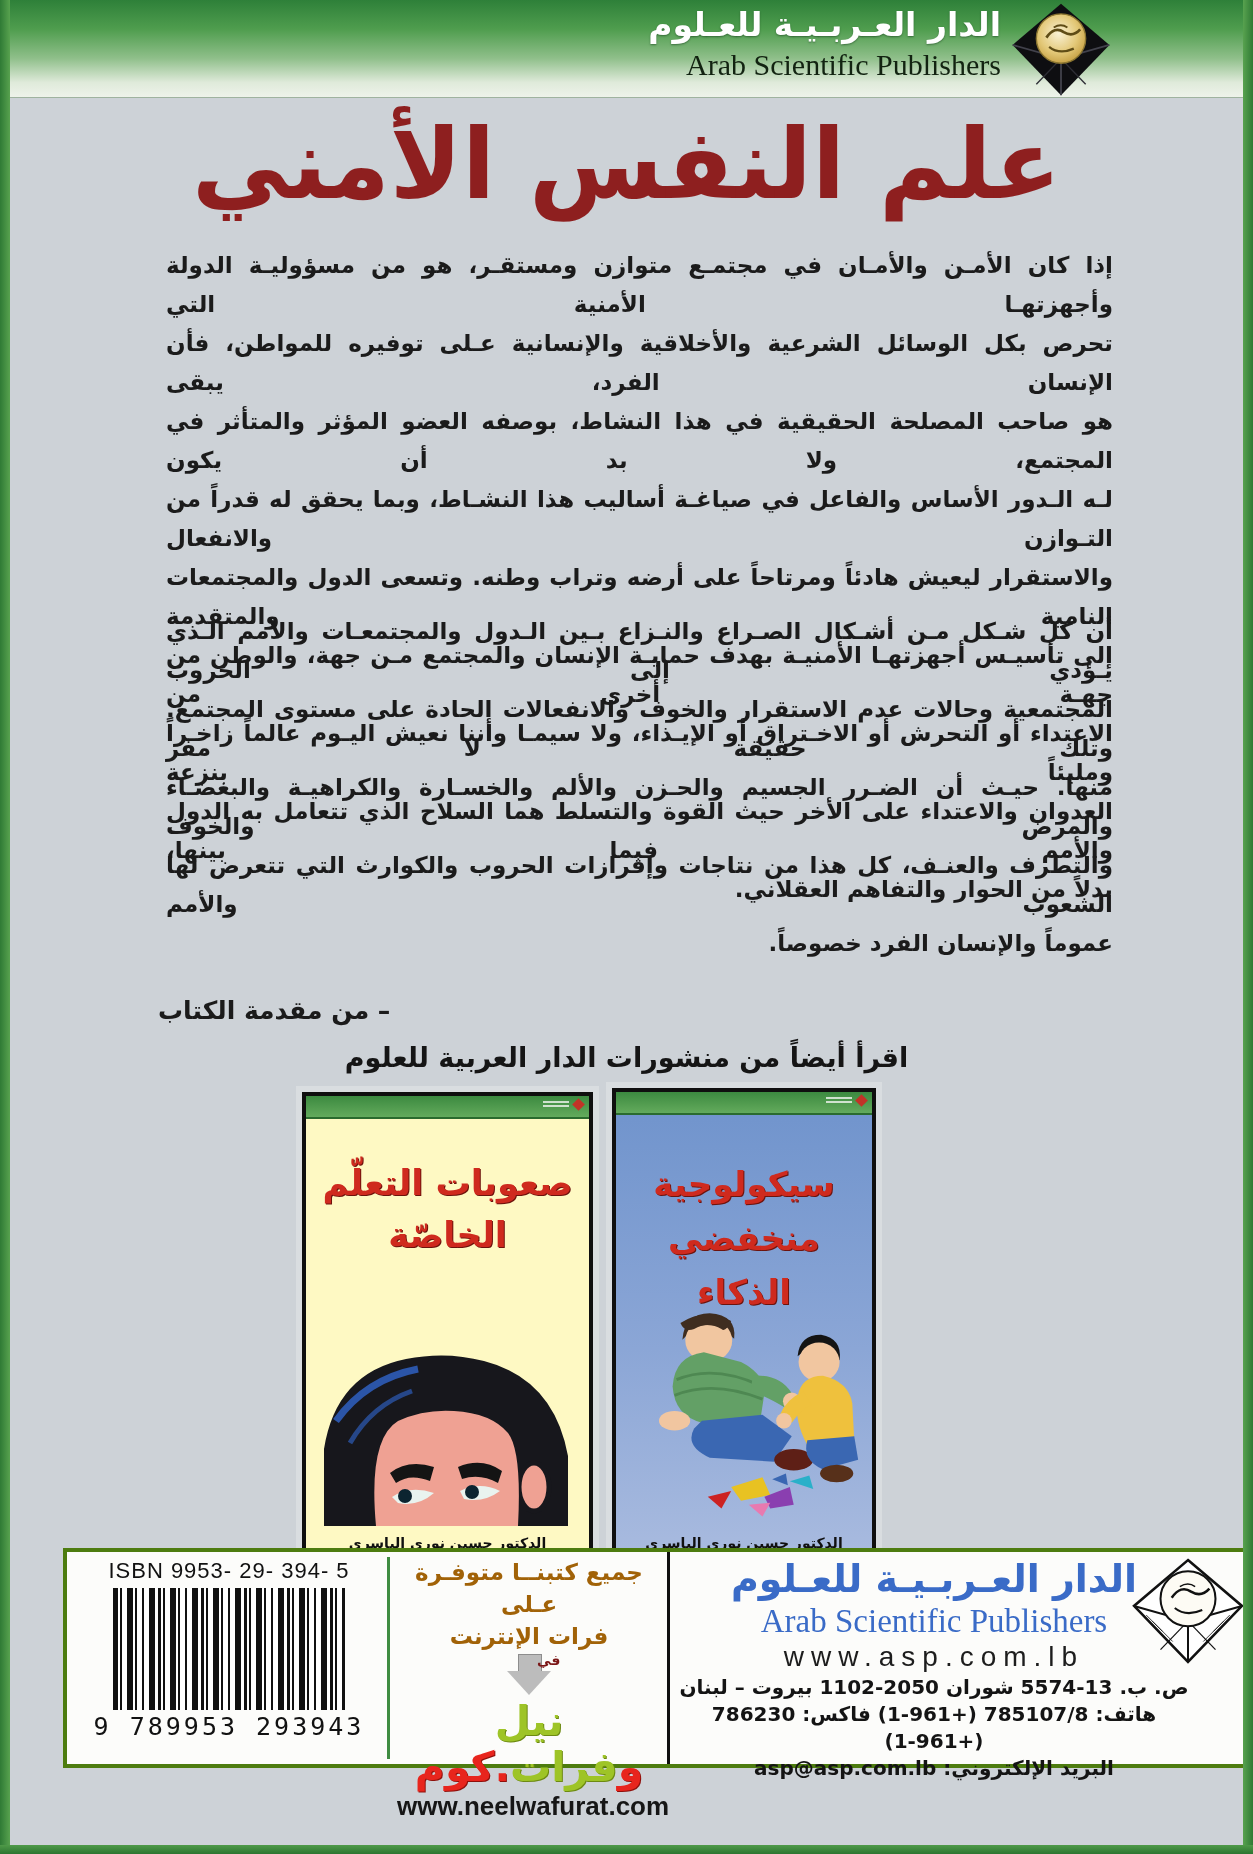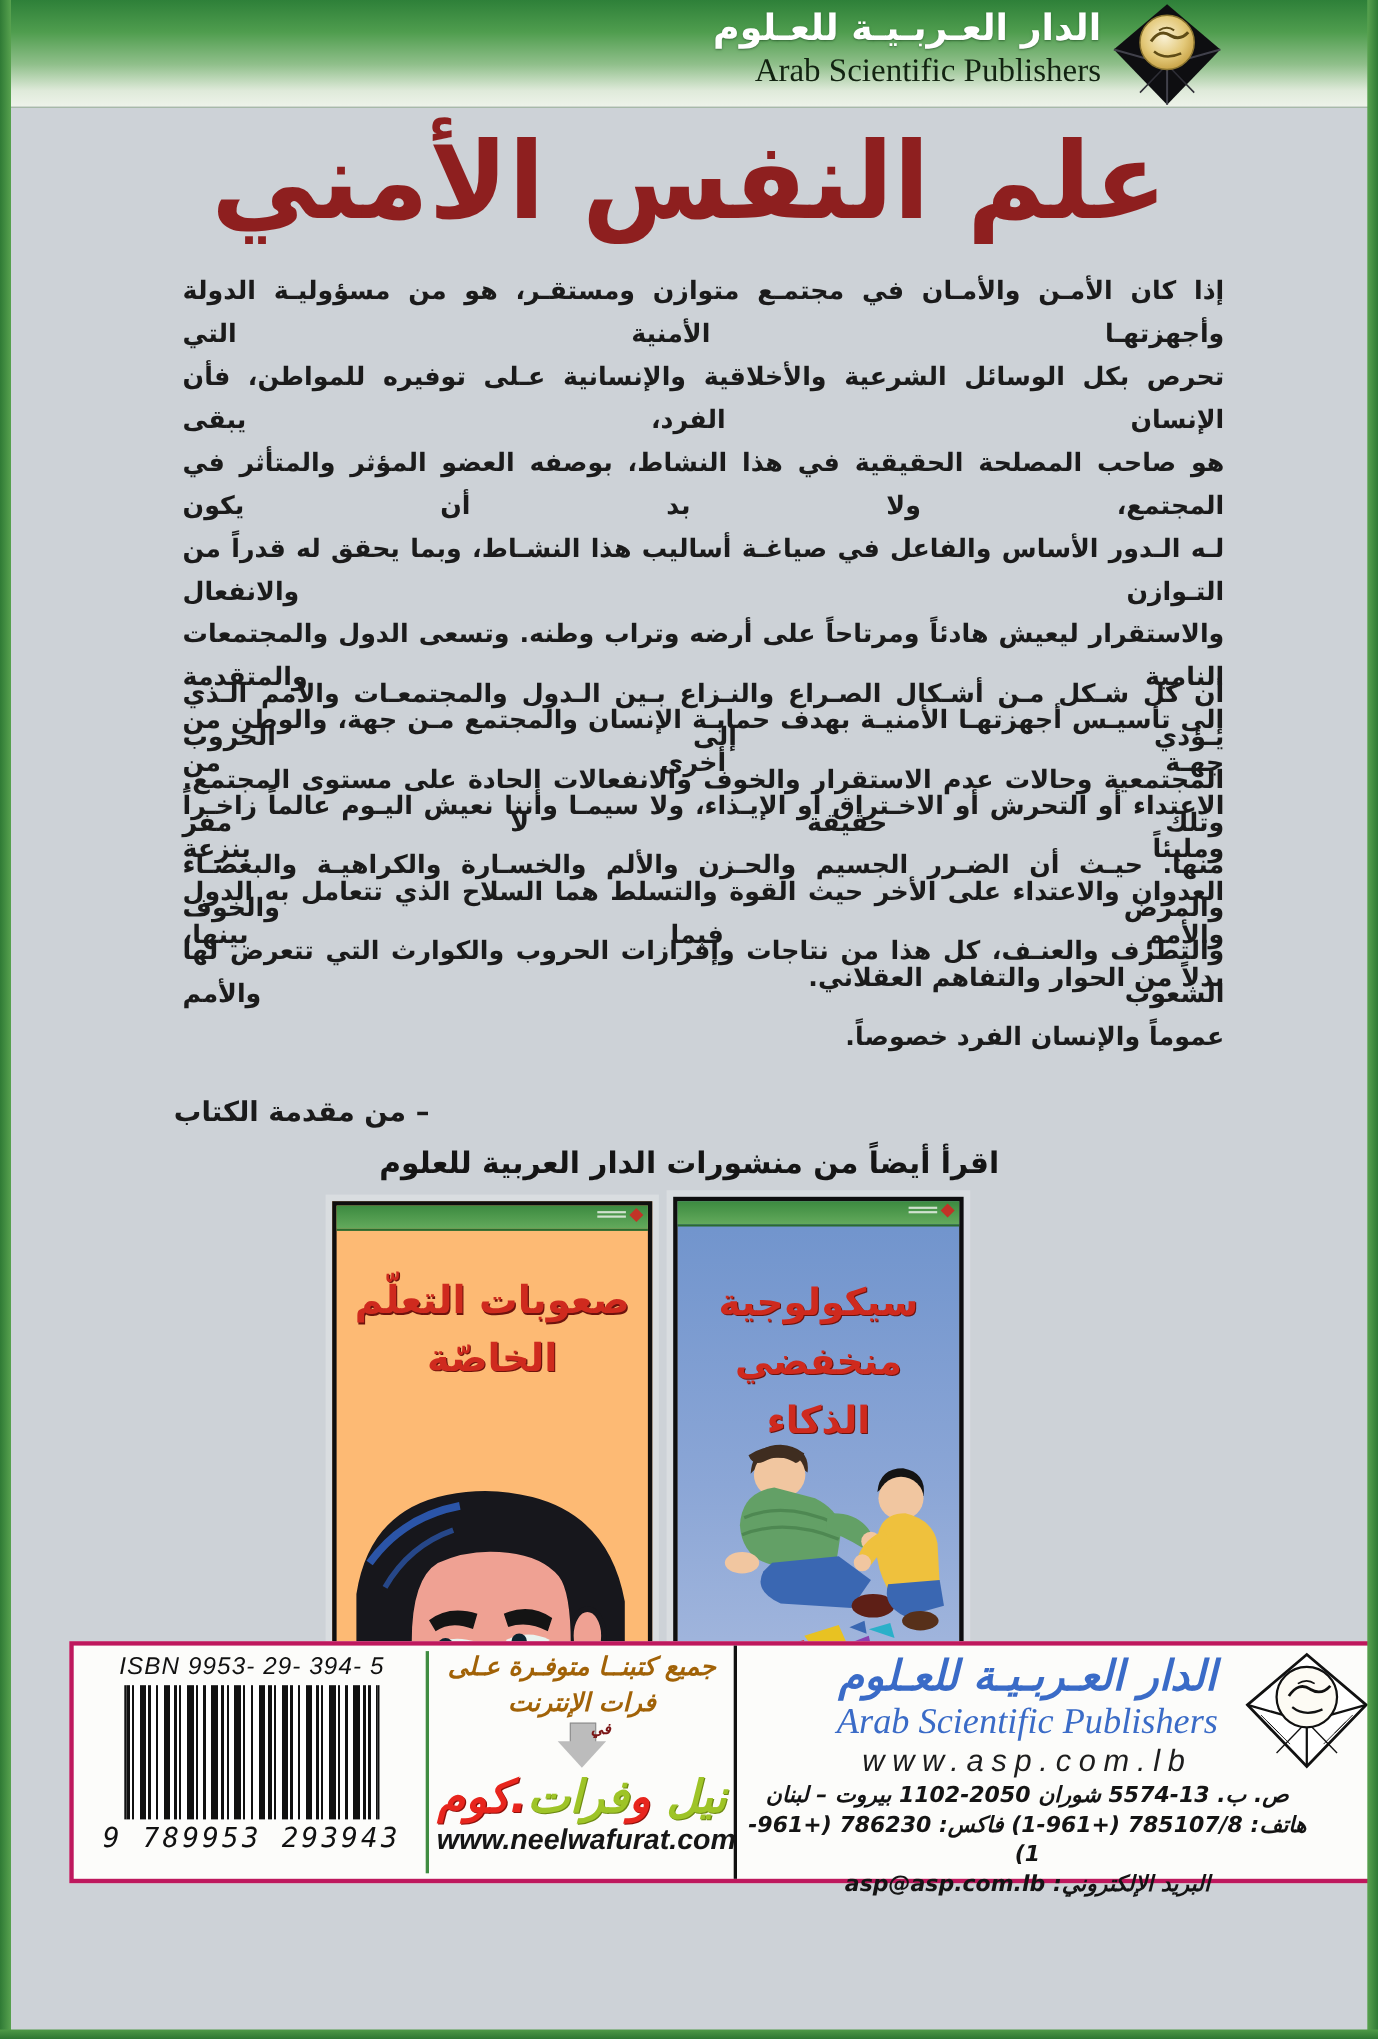--- a/index.html
+++ b/index.html
@@ -40,42 +40,42 @@
   .blurb { position:absolute; right:140px; left:138px; direction:rtl; color:#1b1b1b; font-weight:bold; font-size:23px; }
   .blurb .jline { line-height:39px; text-align:justify; text-align-last:justify;margin-left:28px; }
   .blurb .jline.last { text-align-last:right; }
   #para1 { top:246px; }
   #para2 { top:612px; }
   .byline { position:absolute; left:158px; top:996px; direction:rtl; font-size:25px; font-weight:bold; color:#1b1b1b; }
   .read-also { position:absolute; top:1042px; left:0; right:0; text-align:center; direction:rtl; font-size:27px; font-weight:bold; color:#151515; }
 
   
   .cover { position:absolute; z-index:2; border:4px solid #0f0f0f; box-shadow:0 0 0 6px #d9dde0; }
-  .cover-left  { left:302px; top:1092px; width:283px; height:464px; background:#fdba74; }
+  .cover-left  { left:302px; top:1092px; width:283px; height:464px; background:#fef9c3; }
   .cover-right { left:612px; top:1088px; width:256px; height:468px; background:linear-gradient(180deg,#6f93cc 0%,#8ba6d6 55%,#a9bbdf 100%); }
   .cover-band {
     position:relative; height:21px; border-bottom:2px solid #2a6b2e;
     background:linear-gradient(180deg,#3c8a40,#63aa5c);
   }
   .mini-logo { position:absolute; right:6px; top:3px; width:40px; height:14px; }
   .mini-diamond { position:absolute; right:0; top:1px; width:9px; height:9px; background:#c23327; transform:rotate(45deg); }
   .mini-lines i { display:block; width:26px; height:2px; background:#e8efe6; margin:2px 14px 0 0; float:right; clear:both; opacity:.85; }
   .cover-title { margin-top:38px; text-align:center; direction:rtl; font-weight:bold; color:#cf2a1e; text-shadow:1px 1px 0 #6d130d; }
   .cover-left  .cover-title { font-size:35px; line-height:52px; }
   .cover-right .cover-title { font-size:34px; line-height:54px; margin-top:42px; }
   .cover-illu { position:absolute; left:0; right:0; bottom:34px; }
   .cover-author {
     position:absolute; bottom:9px; left:0; right:0; text-align:center; direction:rtl;
     font-size:14px; font-weight:bold; color:#101010;
   }
 
   
   .footer-band {
-    position:absolute; left:63px; top:1492px; width:1180px; height:212px; z-index:4;
-    background:#fcfcfa; border:4px solid #be185d;font-style:italic;
+    position:absolute; left:63px; top:1548px; width:1180px; height:212px; z-index:4;
+    background:#fcfcfa; border:4px solid #4d7c0f;
   }
   .fdiv { position:absolute; top:0; bottom:0; width:3px; }
   .fdiv.green { left:320px; top:5px; bottom:5px; background:#3f8c41; }
   .fdiv.black { left:600px; background:#101010; }
 
   .col-barcode { position:absolute; left:22px; top:6px; width:280px; text-align:center; }
   .isbn-label { font-family:"Liberation Sans", sans-serif; font-size:22px; color:#111; letter-spacing:1px; }
   .barcode {
     margin:4px auto 0 auto; width:228px; height:122px;
     background:repeating-linear-gradient(90deg,

